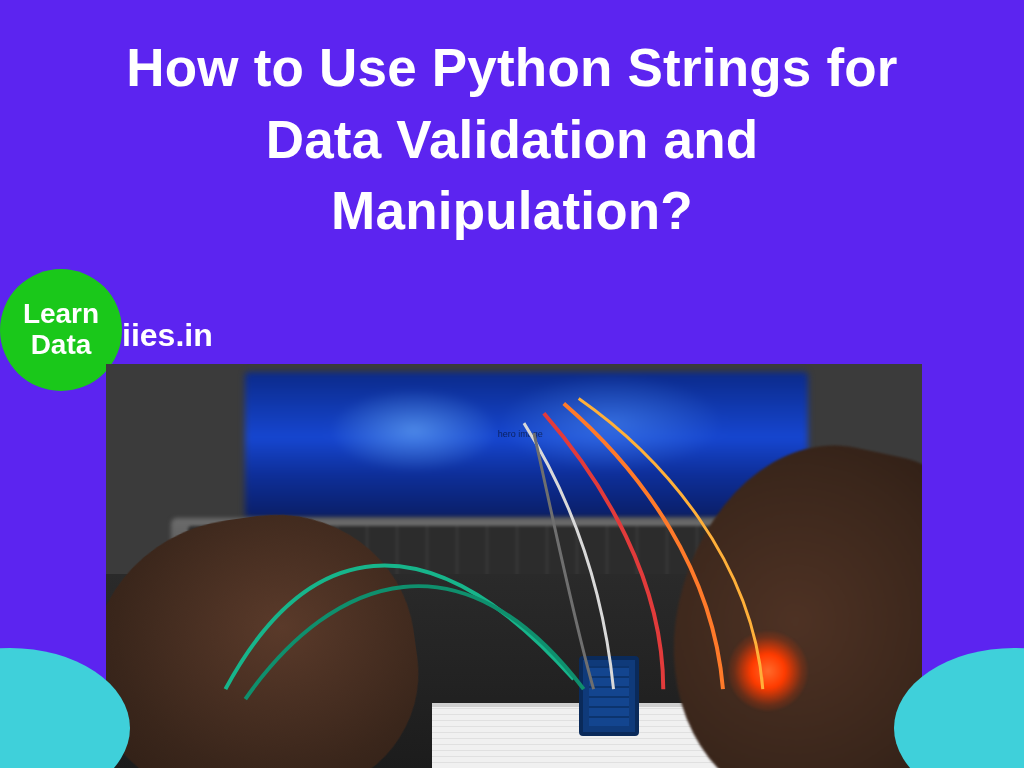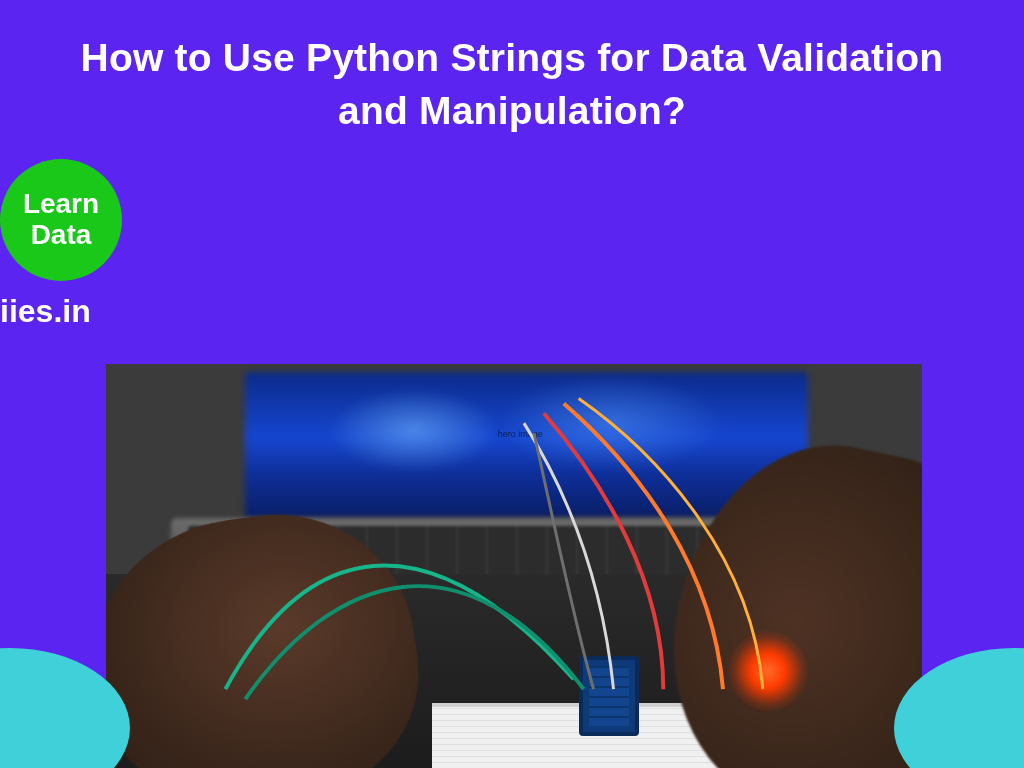--- a/index.html
+++ b/index.html
@@ -7,29 +7,30 @@
       width: 1024px;
       height: 768px;
       background: #5c24f0;
       font-family: Arial, Helvetica, sans-serif;
       overflow: hidden;
       position: relative;
     }
     .title {
       color: #ffffff;
       font-weight: 800;
-      font-size: 39px;
+      font-size: 53px;
       text-align: center;
       padding: 32px 80px 0 80px;
       line-height: 1.35;
       letter-spacing: 0.2px;
     }
     .badge-wrap {
       display: flex;
-      flex-direction: column;
+      flex-direction: row;
+      align-items: center;
       margin-top: 22px;
     }
     .learn-more {
       width: 122px;
       height: 122px;
       background: #1ac81a;
       border-radius: 50%;
       display: flex;
       flex-direction: column;
       align-items: center;

